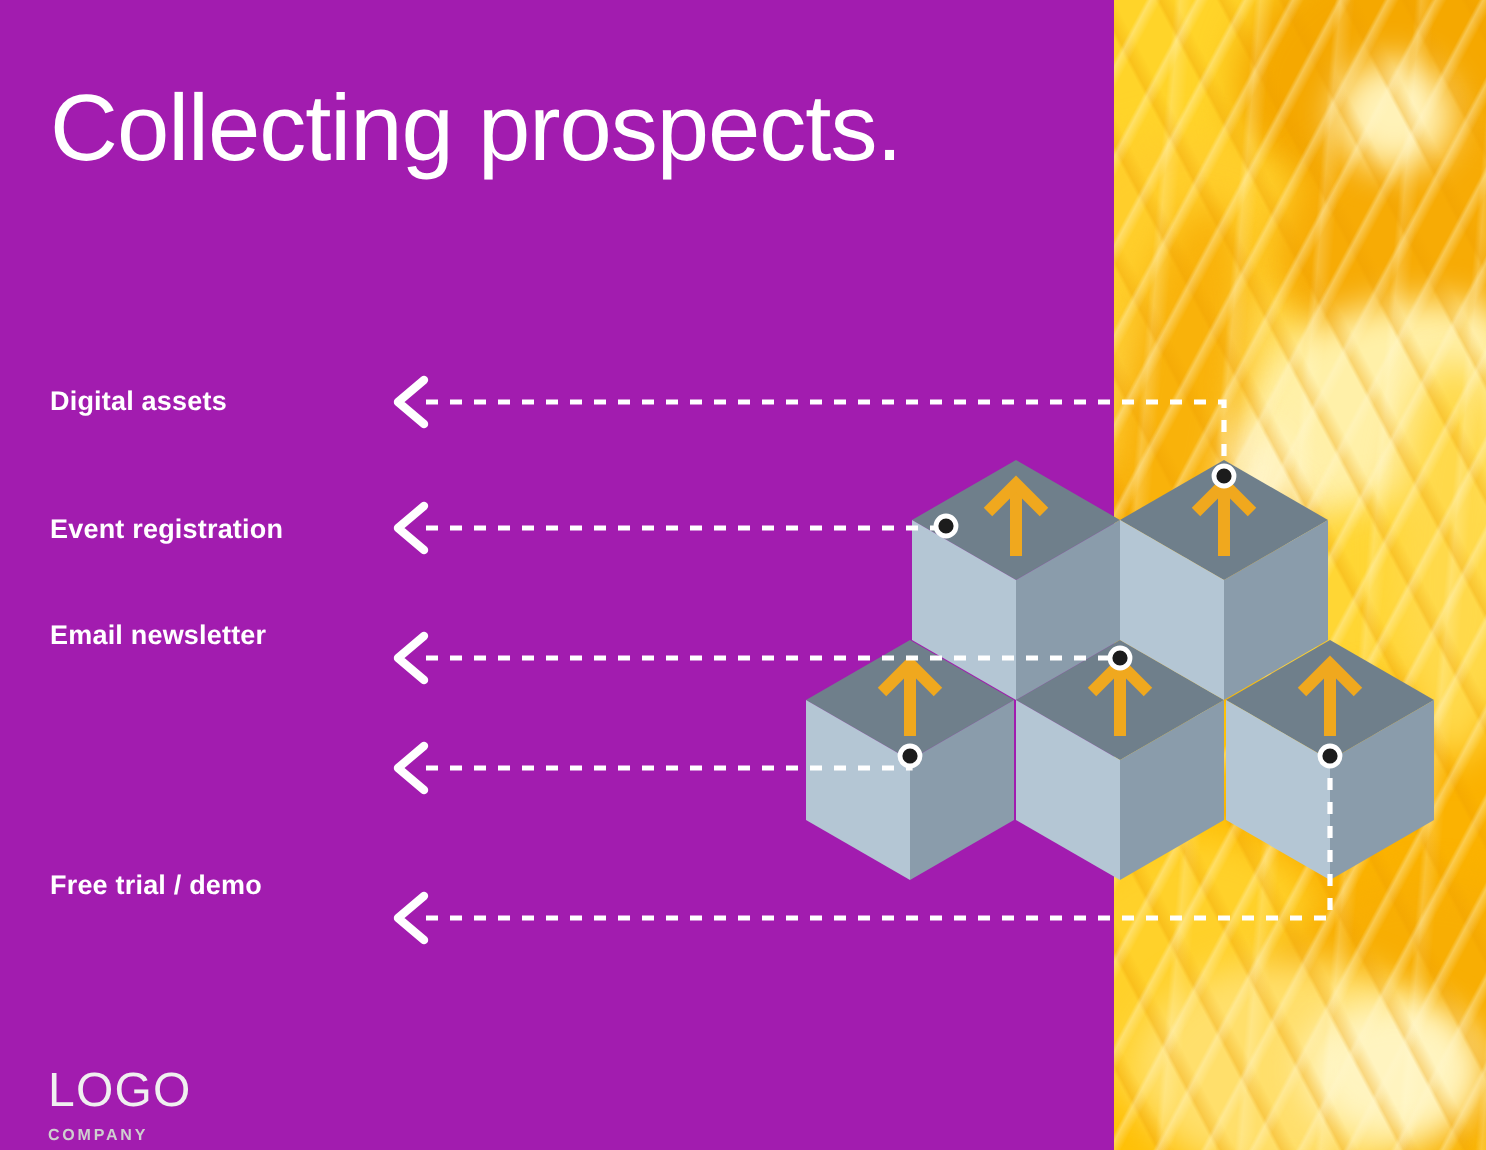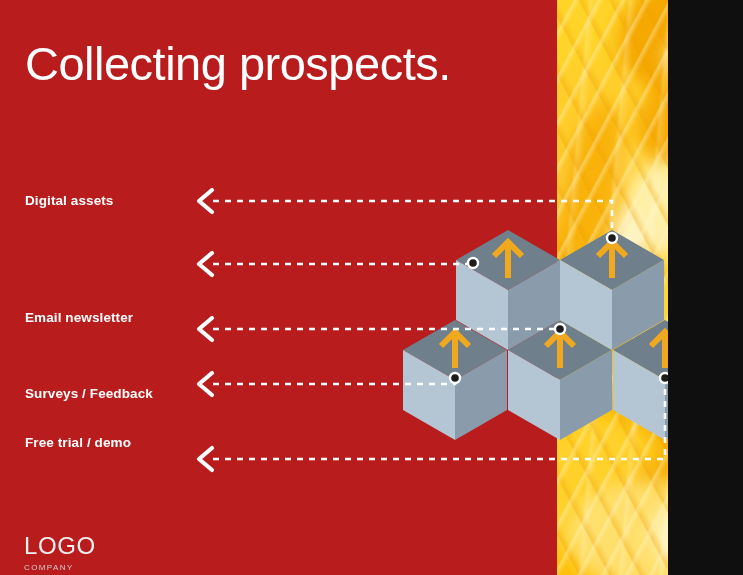--- a/index.html
+++ b/index.html
@@ -1,18 +1,18 @@
 <!DOCTYPE html>
 <html><head>
 <meta charset="utf-8">
 <style>
   html,body{margin:0;padding:0;background:#0f0f0f;}
   #slide{
-    position:relative;width:668px;height:575px;overflow:hidden;
-    background:#b91c1c;
+    position:relative;width:743px;height:575px;overflow:hidden;
+    background:#a21caf;
     font-family:"Liberation Sans", sans-serif;
   }
 
   
   .yellow-panel{
     position:absolute;top:0;left:557px;width:186px;height:575px;
     background-color:#ffc107;
     overflow:hidden;
   }
   .yellow-panel .swirl{position:absolute;border-radius:50%;filter:blur(9px);}
@@ -55,21 +55,21 @@
     white-space:nowrap;
     text-align:center;
   }
 
   
   .layer{position:absolute;inset:0;width:743px;height:575px;}
 
   
   .logo{position:absolute;left:24px;top:534px;line-height:1;}
   .logo-main{color:#f0f0f0;font-size:24px;font-weight:300;letter-spacing:0.6px;}
-  .logo-sub{color:#cfcfcf;font-size:8px;font-weight:400;letter-spacing:1.4px;margin-top:6px;}
+  .logo-sub{color:#cfcfcf;font-size:8px;font-weight:700;letter-spacing:1.4px;margin-top:6px;}
 </style>
 </head>
 <body>
 
 <div id="slide">
 
   <div class="yellow-panel">
     <div class="swirl s1"></div>
       <div class="swirl s2"></div>
       <div class="swirl s3"></div>
@@ -87,22 +87,22 @@
       <div class="swirl s15"></div>
     <div class="swirl s16"></div>
       <div class="swirl s17"></div>
       <div class="swirl s18"></div>
     <div class="veins"></div>
   </div>
 
   <div class="title">Collecting prospects.</div>
 
   <div class="label" style="top:193px">Digital assets</div>
+  <div class="label" style="top:257px">Event registration</div>
   <div class="label" style="top:310px">Email newsletter</div>
-  <div class="label" style="top:386px">Surveys / Feedback</div>
   <div class="label" style="top:435px">Free trial / demo</div>
 
   <svg class="layer" viewBox="0 0 743 575">
     <defs>
       <g id="isocube">
 
         <polygon points="0,-60 52,-30 0,0 -52,-30" fill="#6f7f8b"></polygon>
         <polygon points="-52,-30 0,0 0,60 -52,30" fill="#b4c6d4"></polygon>
         <polygon points="52,-30 52,30 0,60 0,0" fill="#8a9cab"></polygon>
 

